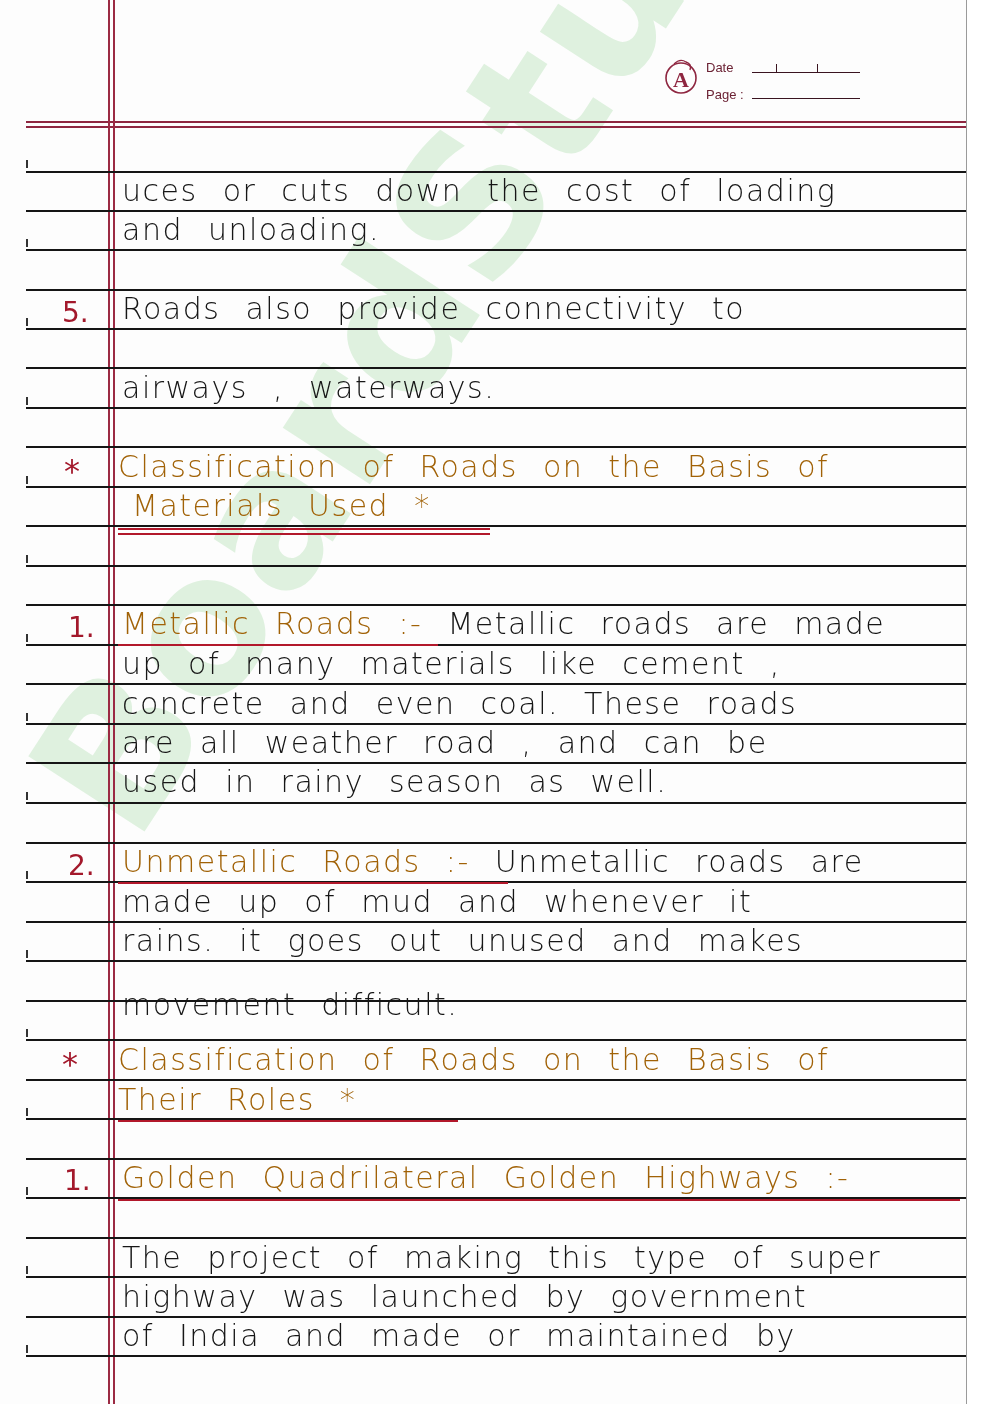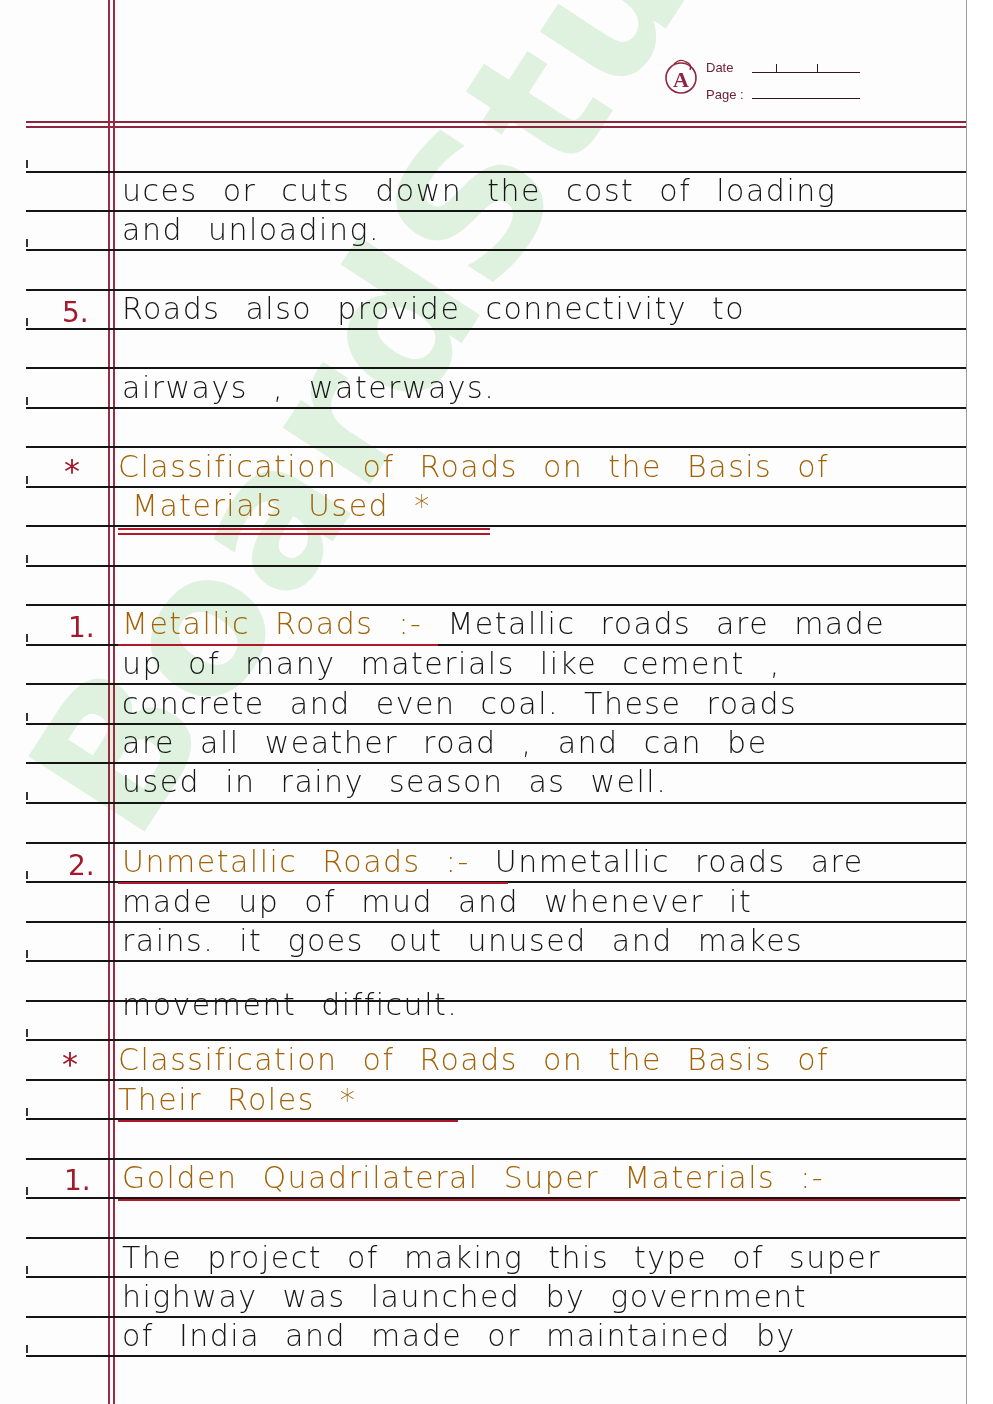--- a/index.html
+++ b/index.html
@@ -121,21 +121,21 @@
   <div class="line-text" style="top: 884px;">made up of mud and whenever it</div>
   <div class="line-text" style="top: 923px;">rains. it goes out unused and makes</div>
   <div class="line-text" style="top: 987px;">movement difficult.</div>
 
   <span class="num" style="left:62px; top:1045px; font-size:32px;">*</span>
   <div class="line-text red" style="top: 1042px; left: 118px;">Classification of Roads on the Basis of</div>
   <div class="line-text red" style="top: 1082px; left: 118px;">Their Roles *</div>
   <div class="underline-red" style="left:118px; top:1120px; width:340px;"></div>
 
   <span class="num" style="left:64px; top:1164px;">1.</span>
-  <div class="line-text red" style="top: 1160px;">Golden Quadrilateral Super Materials :-</div>
+  <div class="line-text red" style="top: 1160px;">Golden Quadrilateral Golden Highways :-</div>
   <div class="underline-red" style="left:118px; top:1199px; width:842px;"></div>
 
   <div class="line-text" style="top: 1240px;">The project of making this type of super</div>
   <div class="line-text" style="top: 1279px;">highway was launched by government</div>
   <div class="line-text" style="top: 1318px;">of India and made or maintained by</div>
 
   <div style="position:absolute; left:26px; top:130px; width:2px; height:1274px; background:repeating-linear-gradient(to bottom, transparent 0 30px, #333 30px 38px, transparent 38px 79px);"></div>
 </div>
 
 </body></html>

